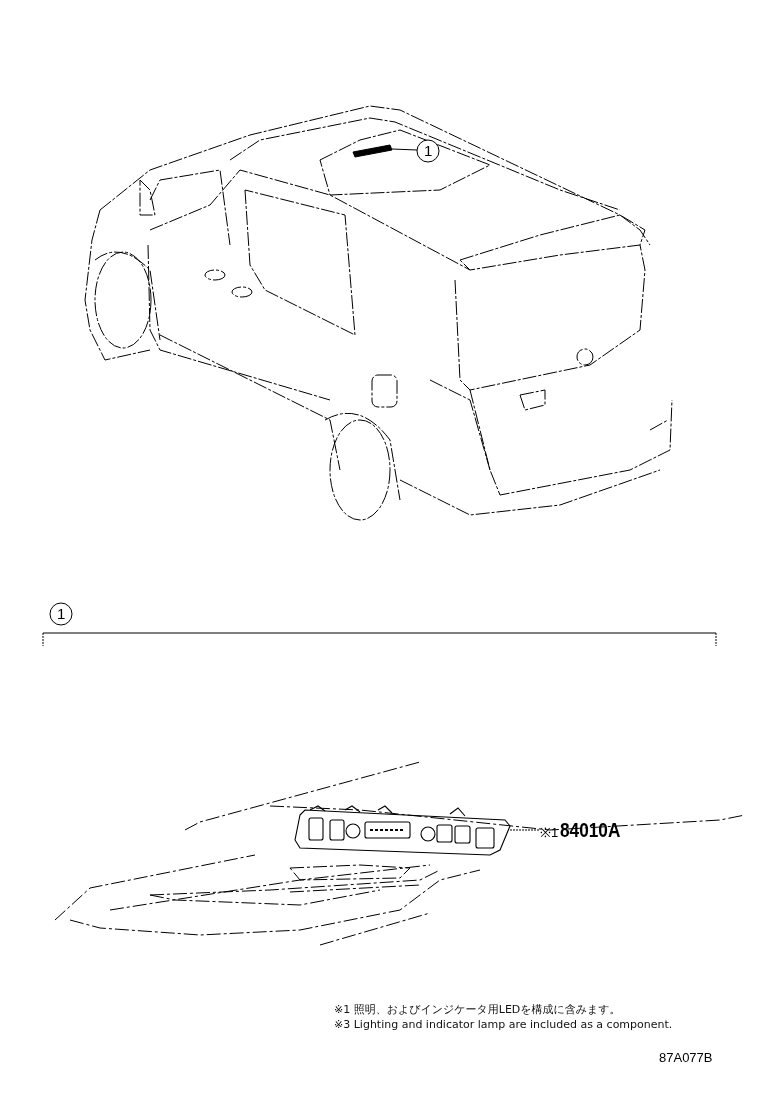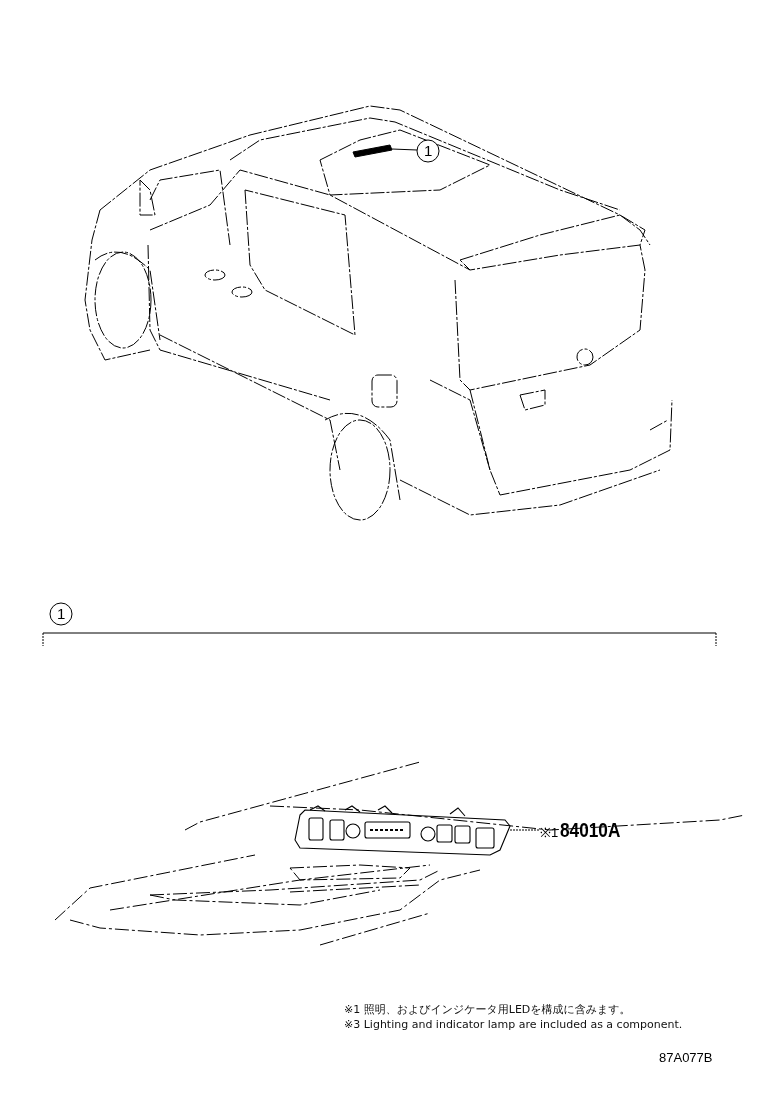--- a/index.html
+++ b/index.html
@@ -4,21 +4,21 @@
 <style>
   html, body { margin:0; padding:0; background:#ffffff; }
   body { width:760px; height:1112px; position:relative; overflow:hidden;
          font-family:"Liberation Sans", sans-serif; color:#000; }
   .abs { position:absolute; }
   svg { position:absolute; left:0; top:0; }
   .callout-num { font-family:"Liberation Sans", sans-serif; font-size:15px; }
   .part-no { font-family:"Liberation Sans", sans-serif; font-weight:bold; font-size:21px;
              letter-spacing:0px; transform:scaleX(0.82); transform-origin:left center; }
   .ref-mark { font-size:13px; }
-  .note { font-family:"DejaVu Sans", sans-serif; font-size:11px; line-height:15px; color:#111; white-space:nowrap;margin-left:10px; }
+  .note { font-family:"DejaVu Sans", sans-serif; font-size:11px; line-height:15px; color:#111; white-space:nowrap; }
   .ill-id { font-family:"Liberation Sans", sans-serif; font-size:13px; }
 </style>
 </head>
 <body>
 
 <svg width="760" height="600" viewBox="0 0 760 600">
   <g fill="none" stroke="#000" stroke-width="1" stroke-dasharray="14 2 3 2">
 
     <path d="M100,210 L150,170 L250,135 L370,106 L400,110 L620,215 L640,230 L650,245"></path>
     <path d="M230,160 L260,140 L370,118 L395,122 L560,190 L620,210"></path>

